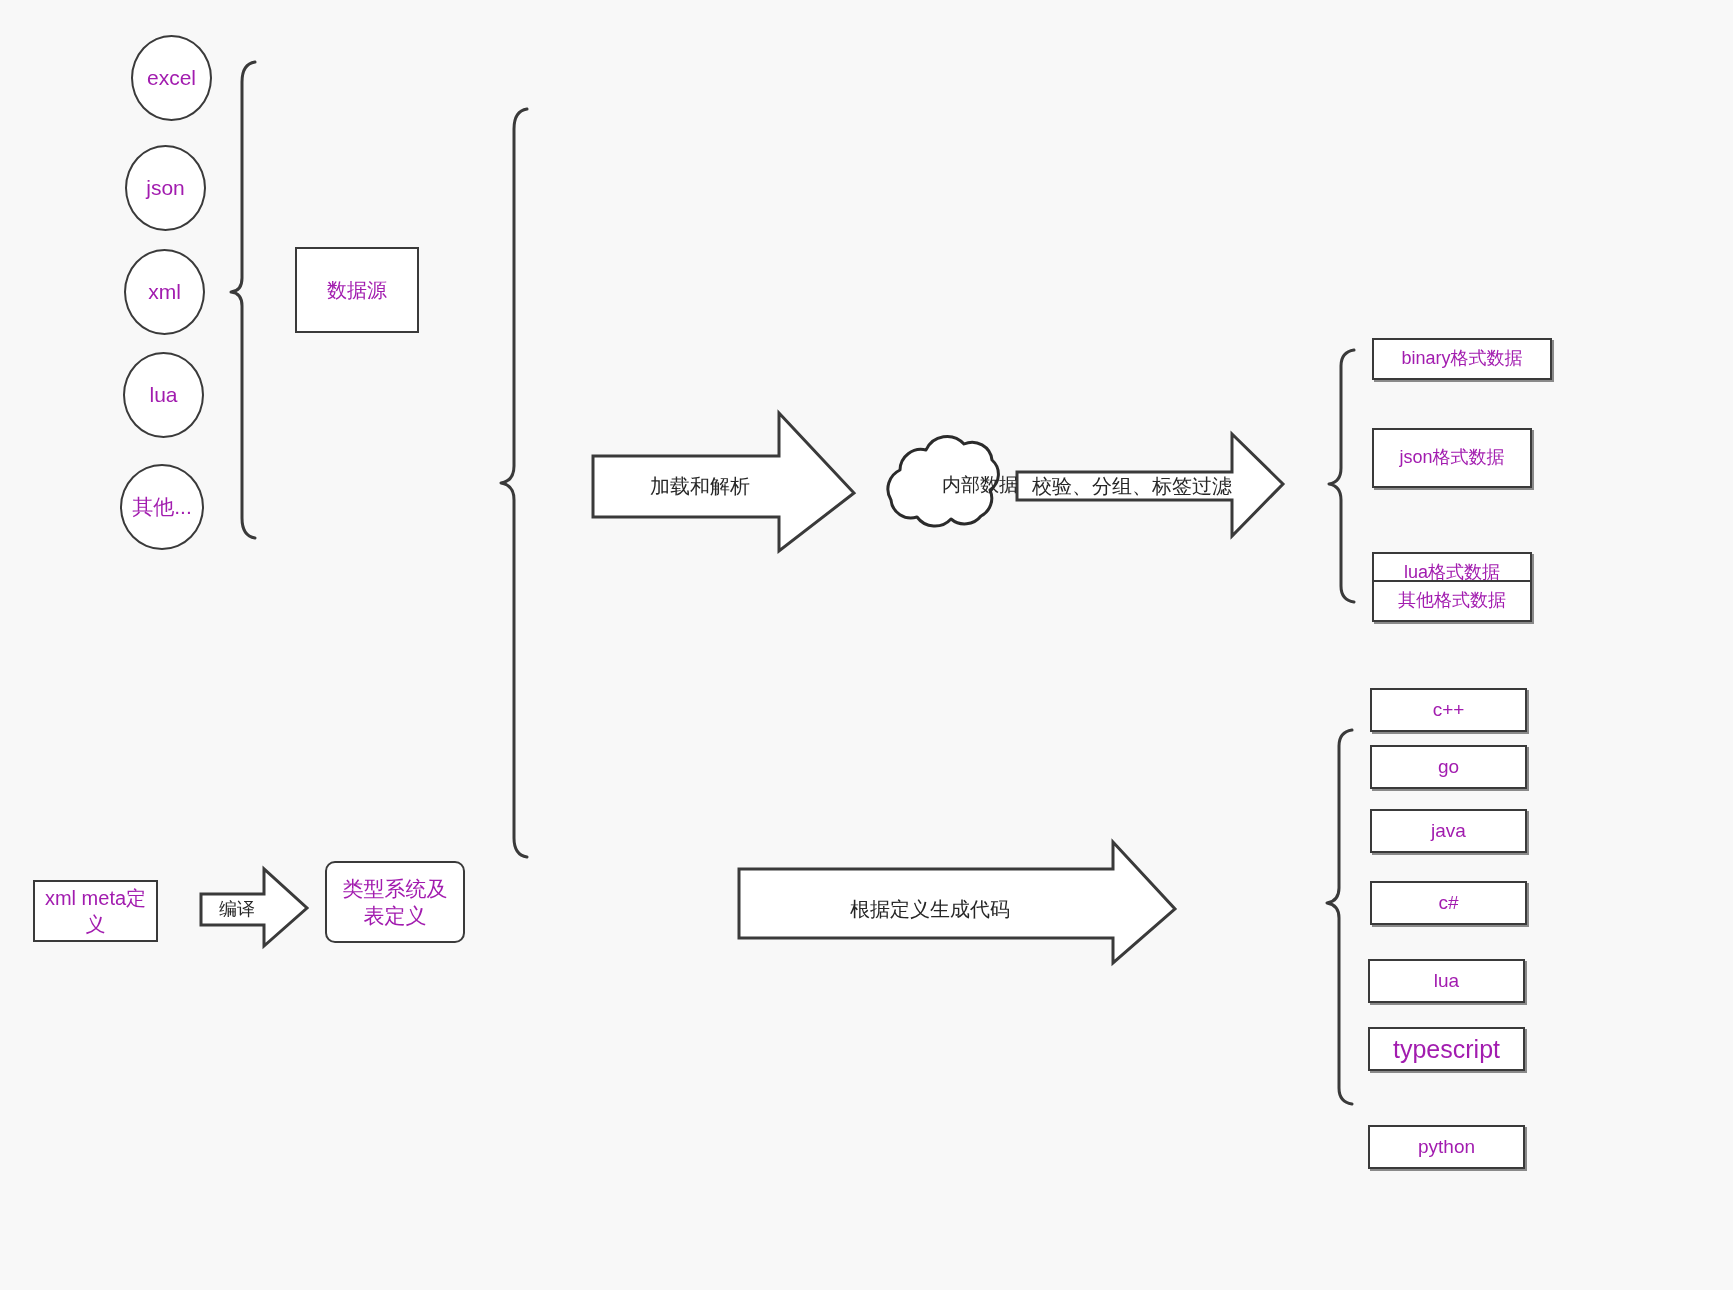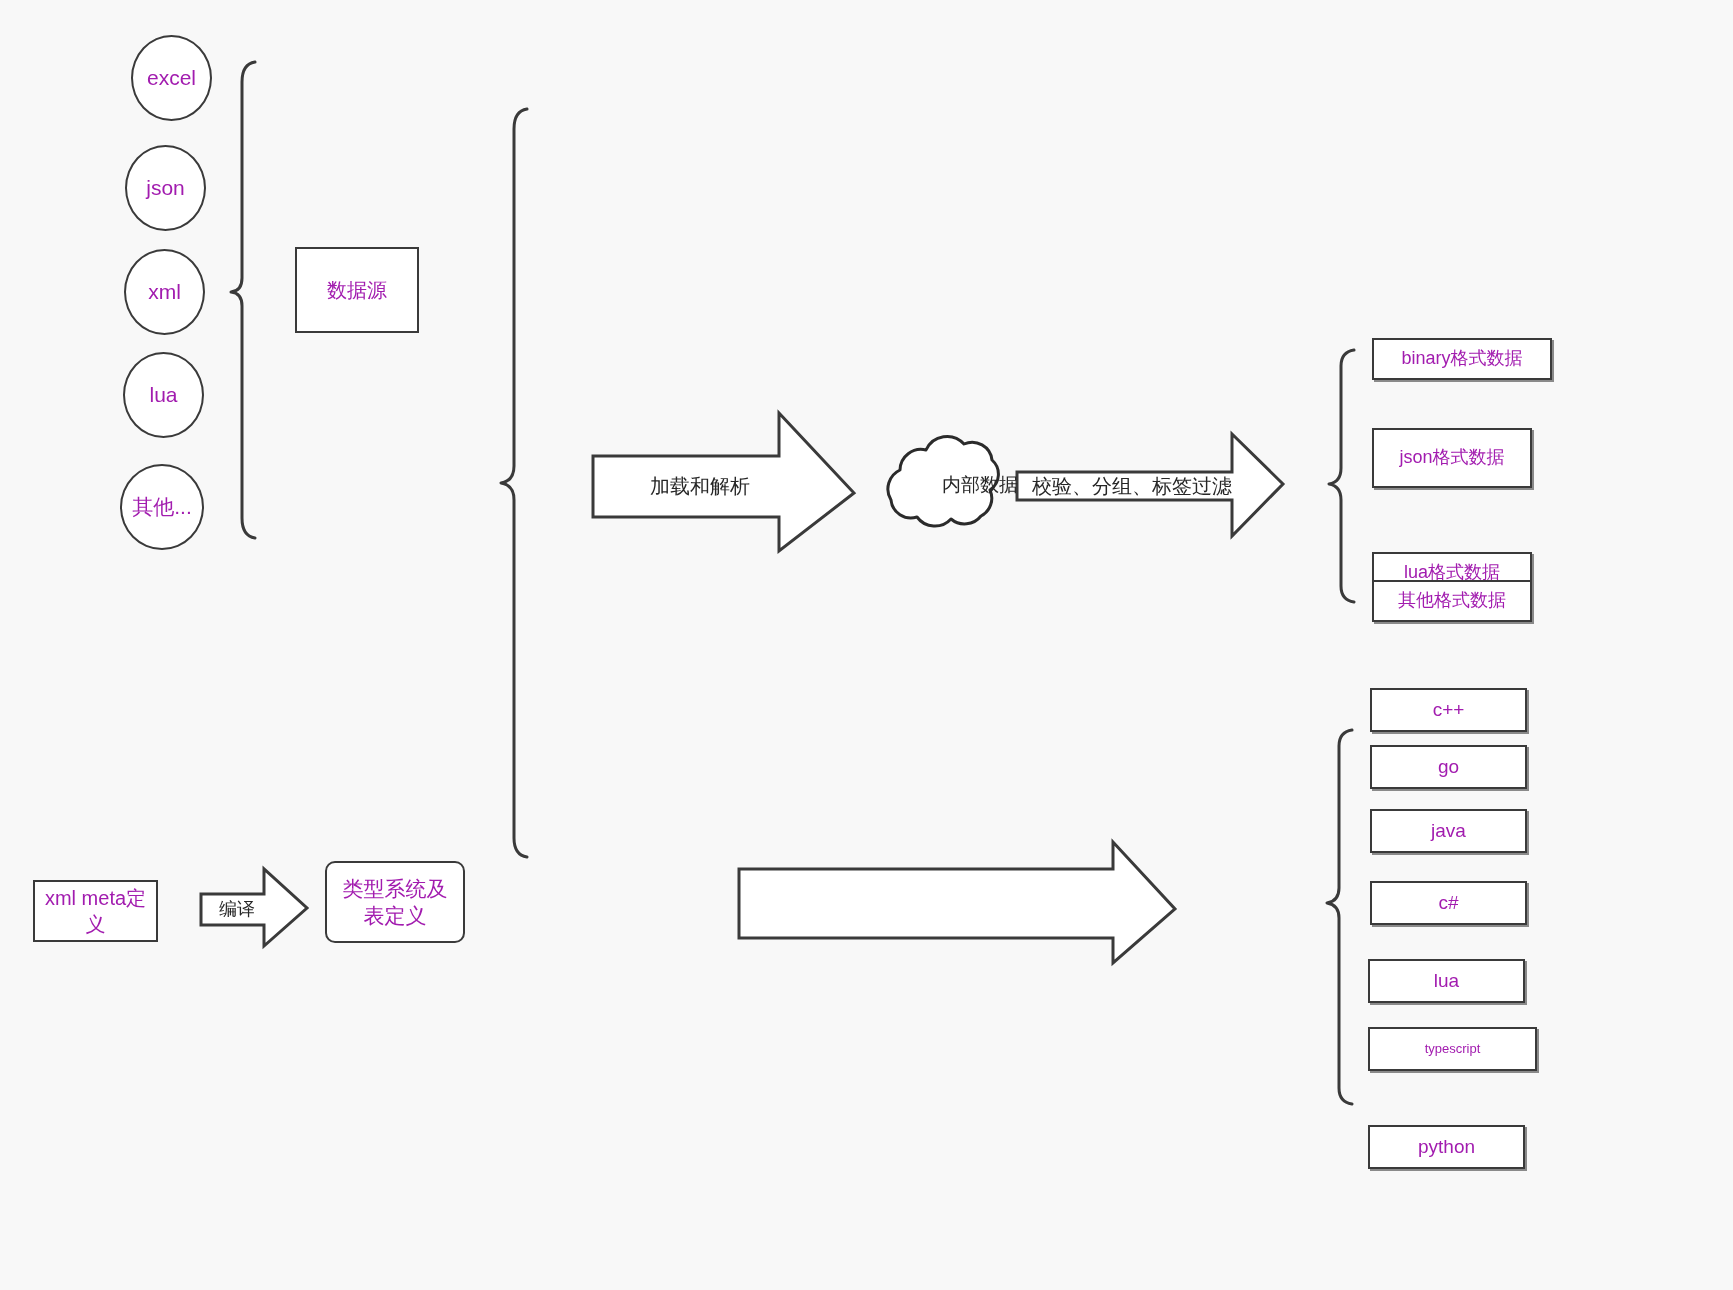--- a/index.html
+++ b/index.html
@@ -126,21 +126,21 @@
   </div>
   <div class="node rect shadow-rect" style="left:1370px; top:809px; width:157px; height:44px; font-size:19px;">
     <span>java</span>
   </div>
   <div class="node rect shadow-rect" style="left:1370px; top:881px; width:157px; height:44px; font-size:19px;">
     <span>c#</span>
   </div>
   <div class="node rect shadow-rect" style="left:1368px; top:959px; width:157px; height:44px; font-size:19px;">
     <span>lua</span>
   </div>
-  <div class="node rect shadow-rect" style="left:1368px; top:1027px; width:169px; height:44px; font-size:13px;">
+  <div class="node rect shadow-rect" style="left:1368px; top:1027px; width:157px; height:44px; font-size:25px;">
     <span>typescript</span>
   </div>
   <div class="node rect shadow-rect" style="left:1368px; top:1091px; width:157px; height:44px; font-size:19px;margin-top:34px;">
     <span>python</span>
   </div>
 
   <svg class="svg-layer" viewBox="0 0 1733 1290" xmlns="http://www.w3.org/2000/svg">
 
     <path d="M 255,62 Q 242,64 242,82 L 242,278 Q 242,291 231,292 Q 242,293 242,306 L 242,518 Q 242,536 255,538" fill="none" stroke="#3a3a3a" stroke-width="3" stroke-linecap="round" stroke-linejoin="round"></path>
 
@@ -176,18 +176,21 @@
   </div>
 
   <div class="cloud-label" style="left:890px; top:470px; width:100px; height:30px;padding-left:40px;">
     <span>内部数据</span>
   </div>
 
   <div class="arrow-label" style="left:1027px; top:470px; width:210px; height:32px;">
     <span>校验、分组、标签过滤</span>
   </div>
 
+  <div class="arrow-label" style="left:760px; top:893px; width:340px; height:32px;">
+    <span>根据定义生成代码</span>
+  </div>
 
   <div class="arrow-label" style="left:206px; top:895px; width:62px; height:28px; font-size:18px;">
     <span>编译</span>
   </div>
 
 </div>
 
 </body></html>

